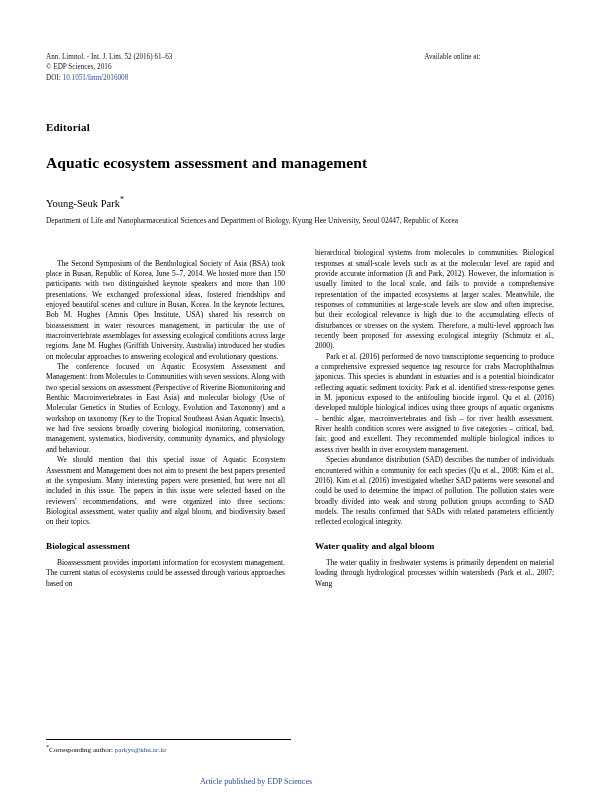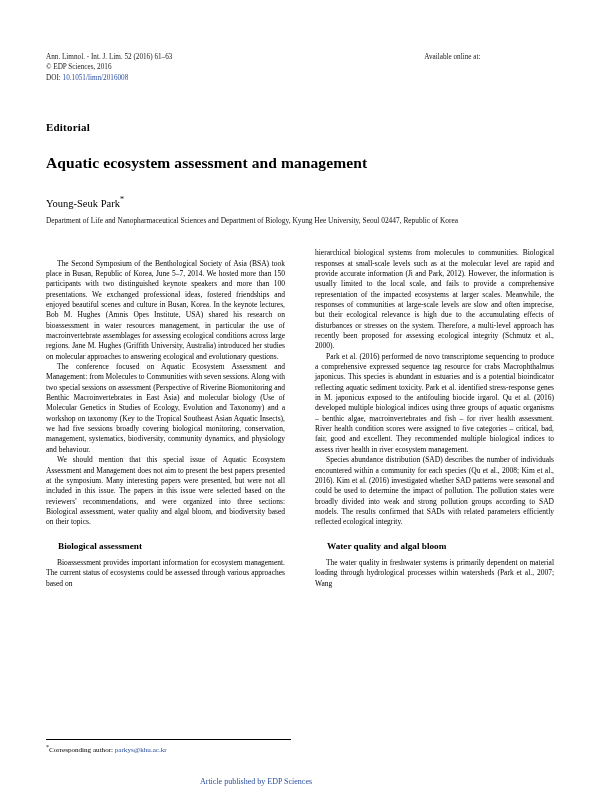--- a/index.html
+++ b/index.html
@@ -84,21 +84,21 @@
     hyphens: auto;
   }
   .col p {
     margin: 0;
     text-indent: 11px;
   }
   .col p.noindent { text-indent: 0; }
   .section-head {
     font-size: 9.2px;
     font-weight: bold;
-    margin: 13px 0 6px 12px;
+    margin: 13px 0 6px 0;
     text-indent: 0;
     line-height: 1.25;
   }
 
   
   .footnote {
     position: absolute;
     left: 46px;
     bottom: 46px;
     width: 245px;

